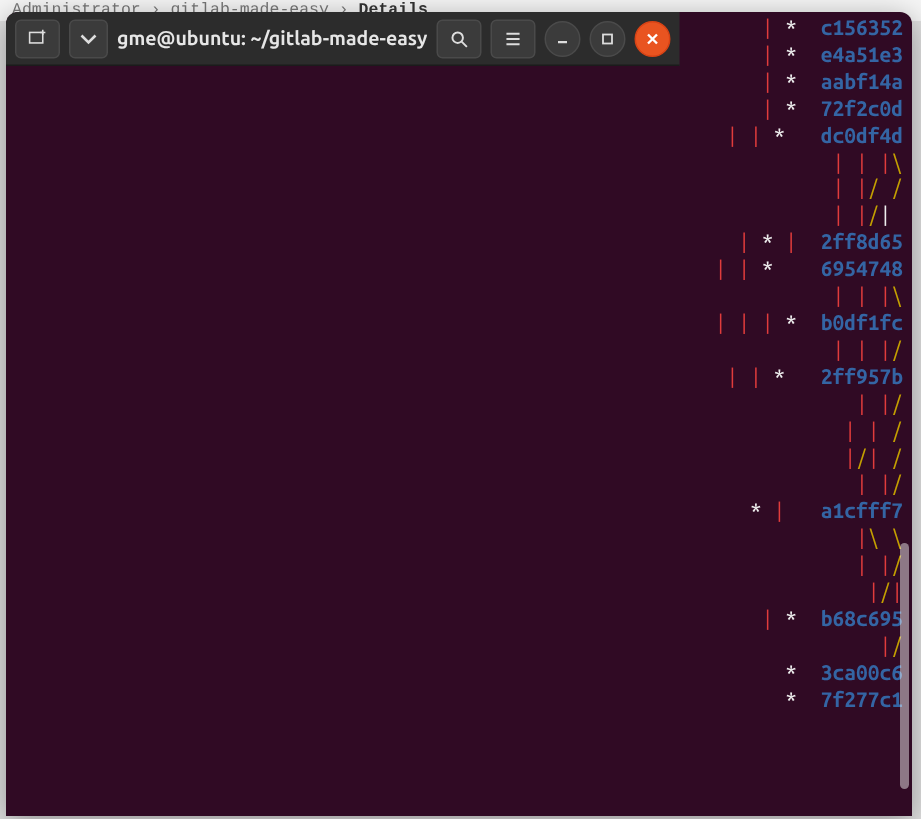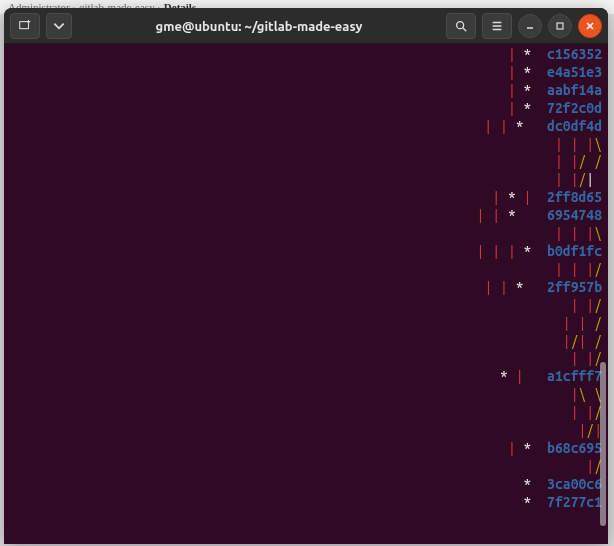--- a/index.html
+++ b/index.html
@@ -12,38 +12,37 @@
     overflow: hidden;
     position: relative;
   }
 
   .behind-text {
     position: absolute;
     top: 0; left: 0; right: 0;
     font-size: 11px;
     color: #777;
     padding: 1px 8px;
-    font-family: Liberation Serif, serif;
+    font-family: Liberation Mono, monospace;
     background: #f5f5f5;
     white-space: nowrap;
   }
   .behind-text b { color: #333; }
 
   .terminal-window {
     position: absolute;
     top: 8px;
     left: 4px;
     width: 604px;
     height: 536px;
     background: #300a24;
     border-radius: 8px 8px 0 0;
     box-shadow: 0 4px 20px rgba(0,0,0,0.35);
     overflow: hidden;
     display: flex;
-    flex-direction: column;
   }
 
   .titlebar {
     height: 36px;
     background: #2c2c2c;
     border-bottom: 1px solid #1b1b1b;
     display: flex;
     align-items: center;
     padding: 0 6px;
     gap: 6px;

